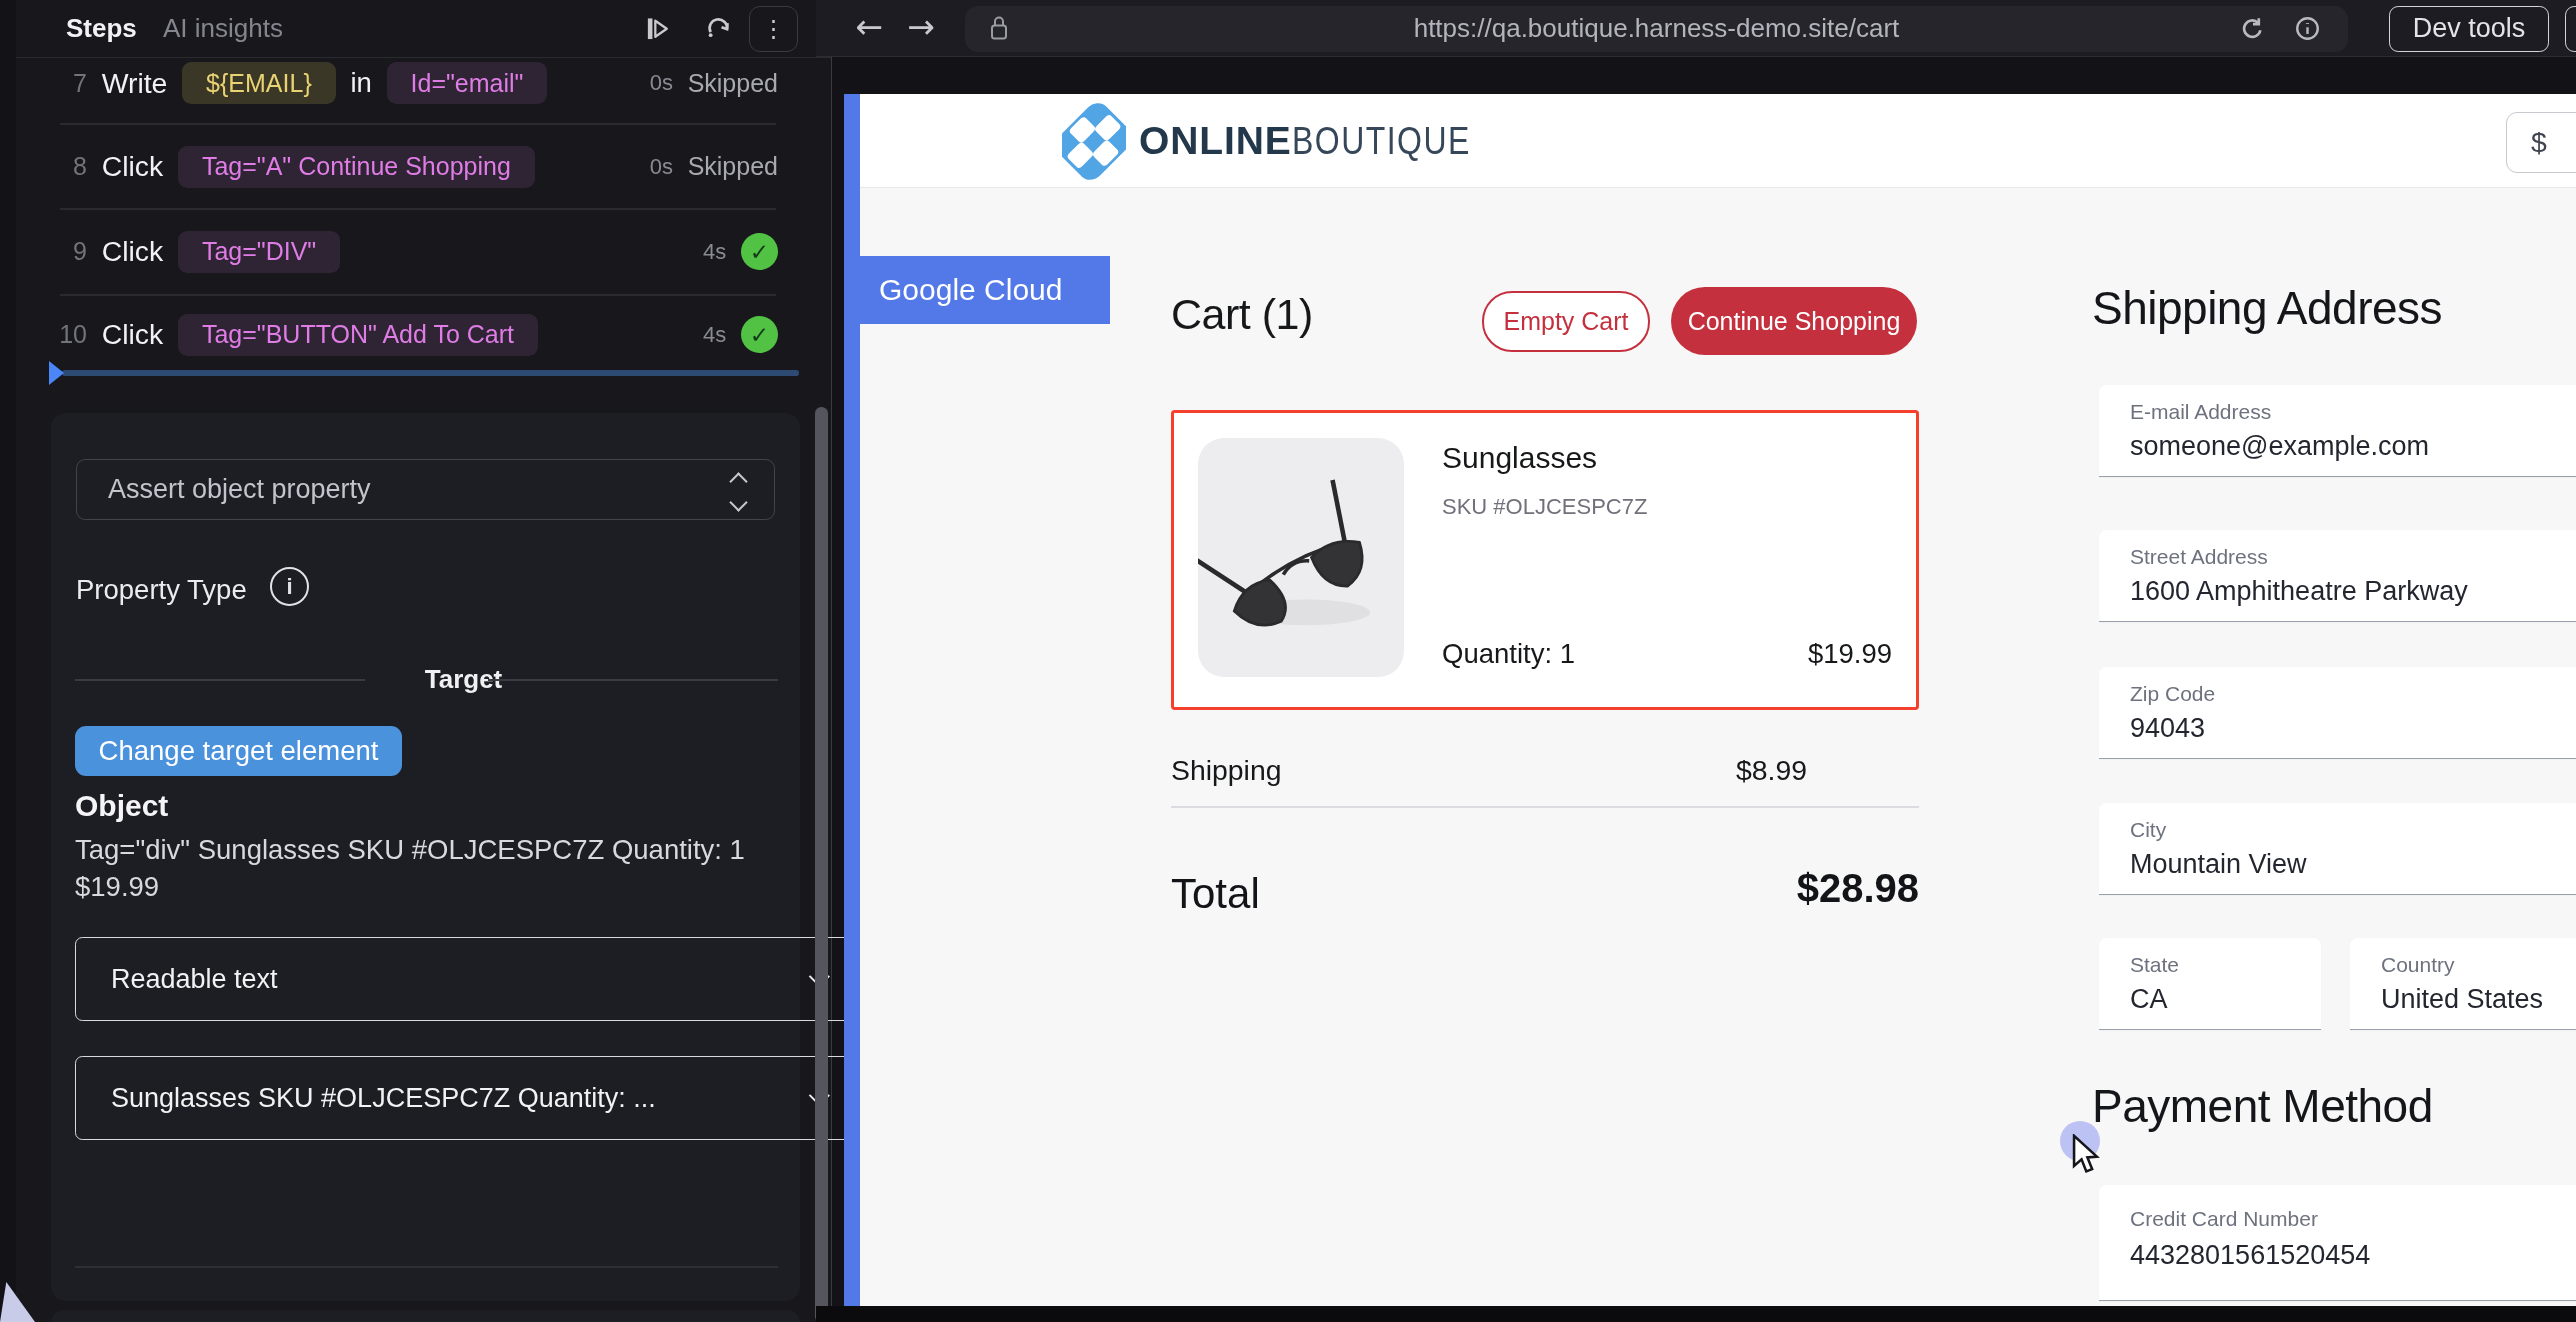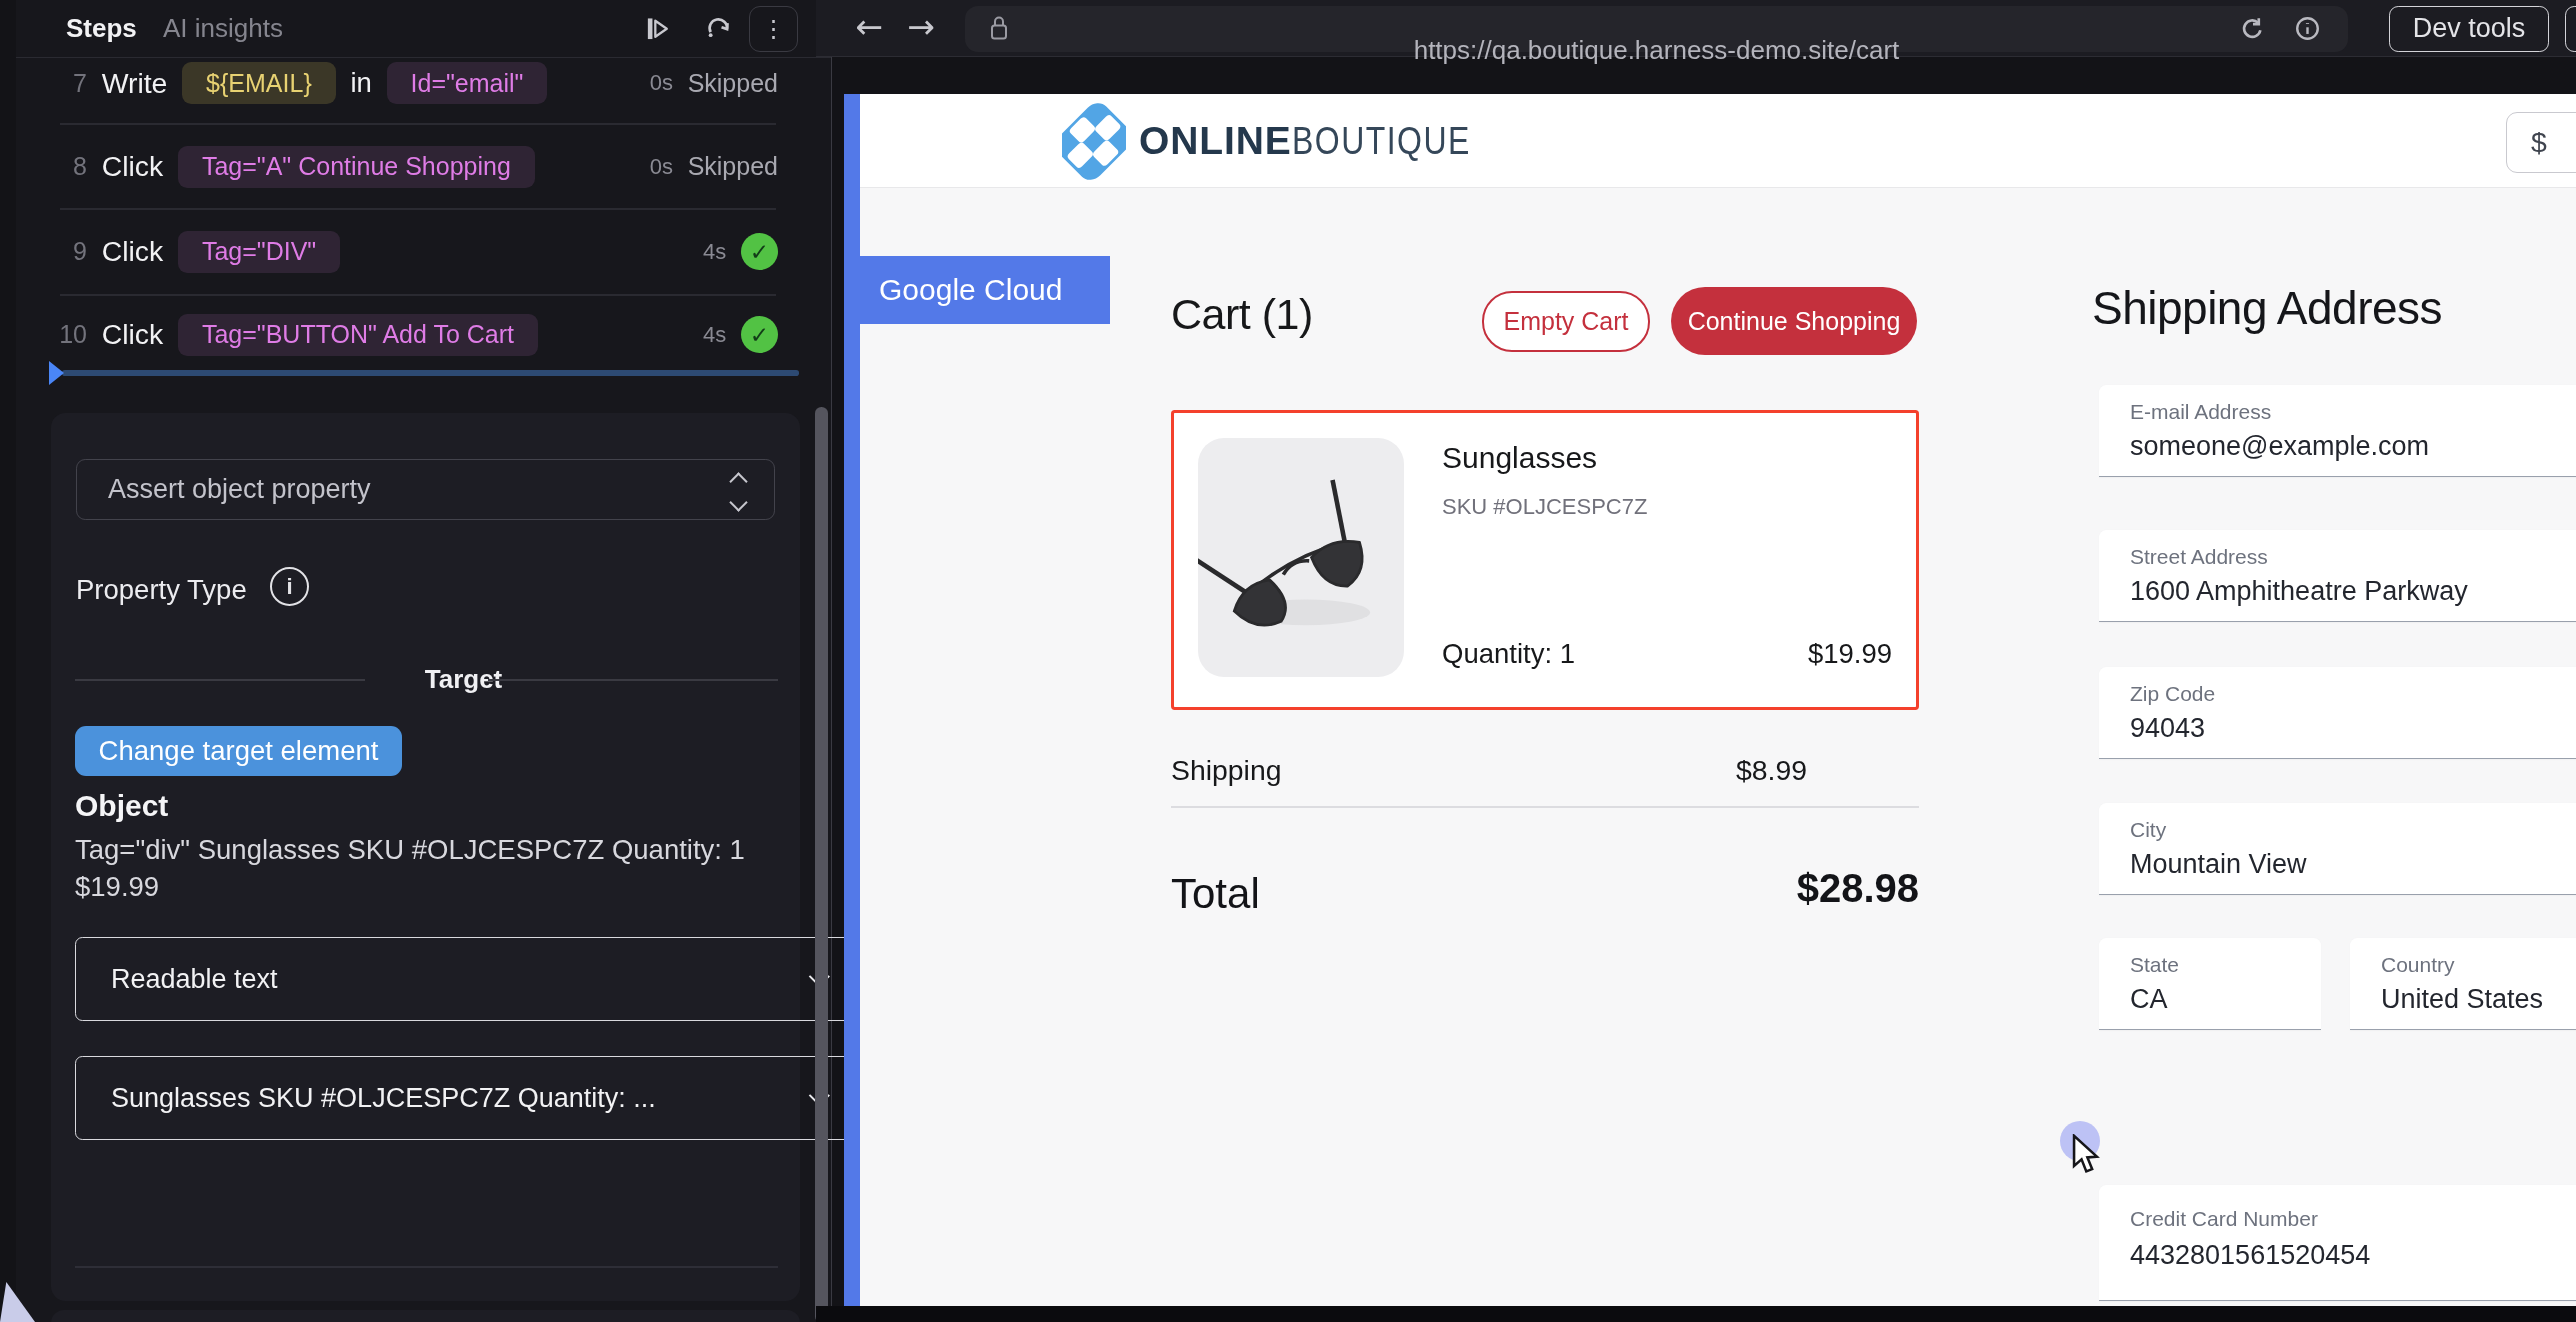--- a/index.html
+++ b/index.html
@@ -52,21 +52,21 @@
   .object-txt { position:absolute; left:24px; top:418px; width:681px; font-size:27.5px; line-height:37px; color:#d8d8de; }
   .dd { position:absolute; left:24px; width:784px; height:84px; border:1.8px solid #d9d9de; border-radius:7.3px; display:flex; align-items:center; padding:0 64px 0 35px; font-size:27px; color:#f2f2f4; }
   .dd .dd-chev { position:absolute; right:31px; top:31px; width:14.7px; height:14.7px; border-right:2.3px solid #e8e8ec; border-bottom:2.3px solid #e8e8ec; transform:rotate(45deg); }
   .card-div { position:absolute; left:24px; top:853px; width:703px; height:1.8px; background:#2e2e37; }
   #scroll-thumb { left:799px; top:407px; width:13px; height:916px; background:#55555e; border-radius:6.4px; }
 
   
   #chrome { left:816px; top:0; width:1760px; height:57px; background:#1c1c22; border-bottom:1.8px solid #2c2c33; }
   .nav-arrow { position:absolute; top:5.5px; width:42px; height:42px; display:flex; align-items:center; justify-content:center; font-size:33px; color:#c8c8ce; }
   #urlbar { left:965px; top:5.5px; width:1383px; height:46px; background:#25252b; border-radius:13px; }
-  #url-text { position:absolute; left:0; right:0; top:0; height:46px; display:flex; align-items:center; justify-content:center; font-size:26px; color:#b4b4bc;margin-top:22px; }
+  #url-text { position:absolute; left:0; right:0; top:0; height:46px; display:flex; align-items:center; justify-content:center; font-size:26px; color:#b4b4bc; }
   #devtools-btn { left:2389px; top:5.5px; width:160px; height:46px; border:1.8px solid #d4d4d9; border-radius:9.2px; background:transparent; color:#e4e4e8; font-size:27px; font-family:inherit; }
   #edge-btn { left:2565px; top:5.5px; width:37px; height:46px; border:1.8px solid #d4d4d9; border-radius:9.2px; background:transparent; }
 
   
   #viewport { left:844px; top:94px; width:1732px; height:1212px; background:#f7f7f8; }
   #site-header { left:844px; top:94px; width:1732px; height:94px; background:#fff; border-bottom:0.9px solid #e8e8ea; }
   #blue-strip { left:844px; top:94px; width:15.6px; height:1212px; background:#5379e8; z-index:5; }
   #logo-text { left:1139px; top:119px; font-size:39px; color:#24384c; letter-spacing:0; }
   #logo-text .bold { font-weight:700; letter-spacing:0.9px; }
   #logo-text .light { font-weight:400; opacity:.92; transform:scaleX(.82); display:inline-block; transform-origin:left; letter-spacing:1.8px; }
@@ -307,20 +307,21 @@
   </div>
   <div class="field" style="left:2099px;top:938px;width:222px;height:92px;">
     <span class="f-label">State</span>
     <span class="f-value">CA</span>
   </div>
   <div class="field" style="left:2350px;top:938px;width:266px;height:92px;">
     <span class="f-label">Country</span>
     <span class="f-value">United States</span>
   </div>
 
+  <div class="abs big-h" style="left:2092px;top:1079px;">Payment Method</div>
   <div class="field" style="left:2099px;top:1185px;width:514px;height:116px;">
     <span class="f-label" style="top:22px;">Credit Card Number</span>
     <span class="f-value" style="top:55px;">4432801561520454</span>
   </div>
 
   <div id="cursor-halo" class="abs"></div>
   <span id="cursor-arrow" class="abs">
     <svg width="39" height="42" viewBox="0 0 21 23">
       <path d="M1.5 1 L1.5 17.5 L5.6 13.9 L8.2 20.5 L11.4 19.2 L8.8 12.8 L14 12.4 Z" fill="#ffffff" stroke="#16161a" stroke-width="1.4"></path>
     </svg>

